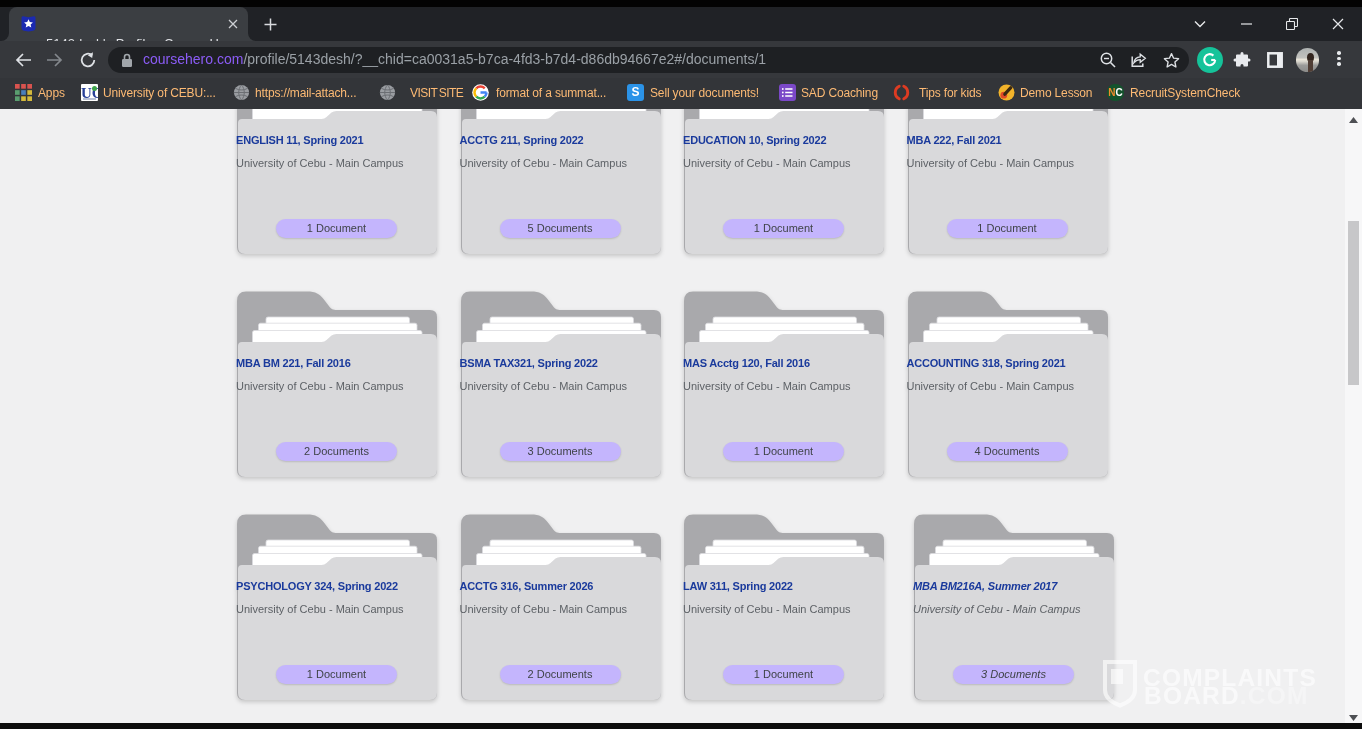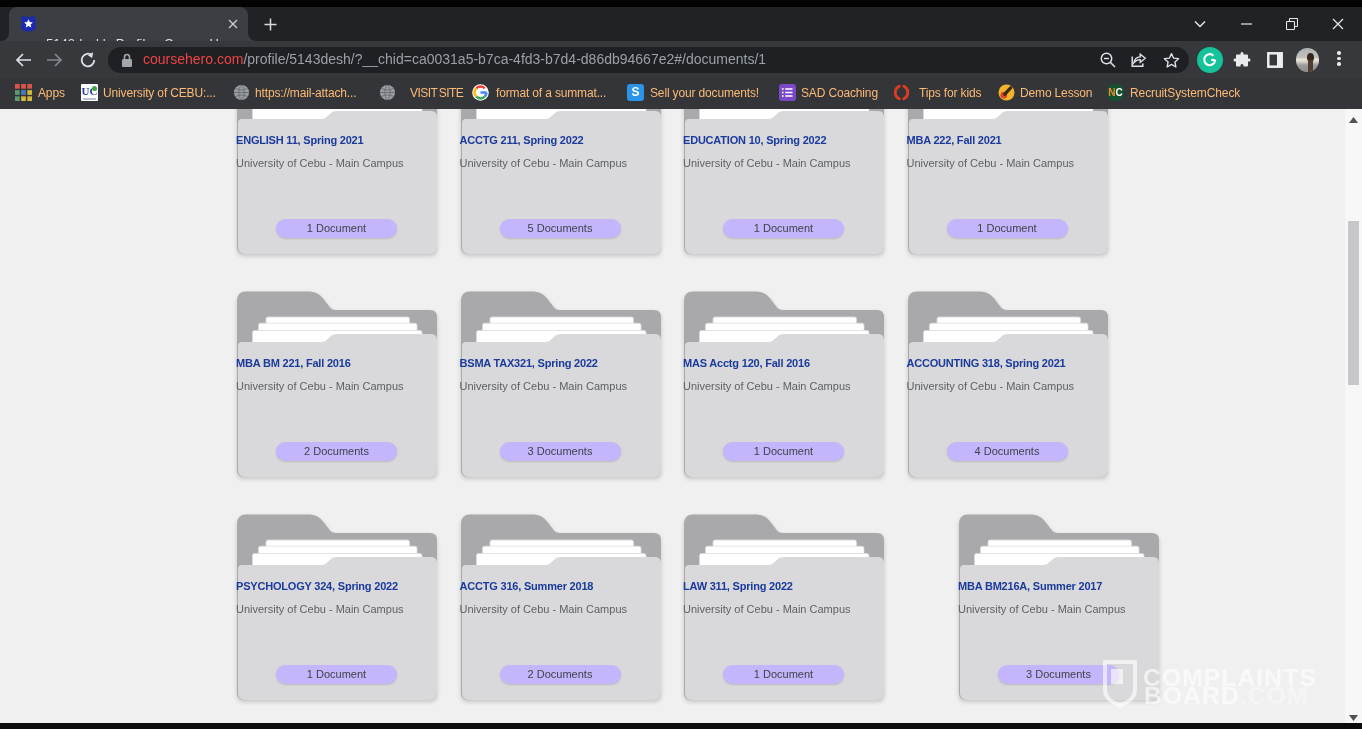--- a/index.html
+++ b/index.html
@@ -80,21 +80,21 @@
 </svg>
 <svg class="abs" style="left:79px; top:51px;" width="18" height="18" viewBox="0 0 18 18">
   <path d="M15.3 9 A6.3 6.3 0 1 1 13.2 4.3" fill="none" stroke="#dee1e5" stroke-width="1.8"></path>
   <path d="M13.6 1.1 L13.6 7 L8.9 5 Z" fill="#dee1e5" transform="rotate(8 13.6 4)"></path>
 </svg>
 <div class="abs" id="omnibox"></div>
 <svg class="abs" style="left:121px; top:52.5px;" width="12" height="15" viewBox="0 0 12 15">
   <rect x="1" y="6" width="10" height="8" rx="1.2" fill="#a1a6ab"></rect>
   <path d="M3.5 6 V4 Q3.5 1.5 6 1.5 Q8.5 1.5 8.5 4 V6" fill="none" stroke="#a1a6ab" stroke-width="1.6"></path>
 </svg>
-<div class="abs url" style="left:143px;"><span style="color:#ef4444;">coursehero.com</span><span style="color:#9aa0a6;">/profile/5143desh/?__chid=ca0031a5-b7ca-4fd3-b7d4-d86db94667e2#/documents/1</span></div>
+<div class="abs url" style="left:143px;"><span style="color:#8b5cf6;">coursehero.com</span><span style="color:#9aa0a6;">/profile/5143desh/?__chid=ca0031a5-b7ca-4fd3-b7d4-d86db94667e2#/documents/1</span></div>
 
 <svg class="abs" style="left:1099px; top:51px;" width="18" height="18" viewBox="0 0 18 18">
   <circle cx="7.5" cy="7.5" r="5.2" fill="none" stroke="#dee1e5" stroke-width="1.5"></circle>
   <path d="M11.5 11.5 L16 16" stroke="#dee1e5" stroke-width="1.6"></path>
   <path d="M5 7.5 H10" stroke="#dee1e5" stroke-width="1.4"></path>
 </svg>
 <svg class="abs" style="left:1130px; top:51px;" width="18" height="18" viewBox="0 0 18 18">
   <path d="M2.2 5.5 V15.2 H12.8 V12.5" fill="none" stroke="#dee1e5" stroke-width="1.5"></path>
   <path d="M3.8 11.8 Q4.8 6.2 10.2 5.9 L10.2 3.2 L15.3 7.3 L10.2 11.4 L10.2 8.6 Q6.5 8.6 3.8 11.8 Z" fill="none" stroke="#dee1e5" stroke-width="1.35"></path>
 </svg>
@@ -132,21 +132,21 @@
     <rect x="11.6" y="0" width="4.4" height="4.4" fill="#d9534f"></rect>
   <rect x="0" y="5.8" width="4.4" height="4.4" fill="#5a9e6f"></rect>
     <rect x="5.8" y="5.8" width="4.4" height="4.4" fill="#4a7ebb"></rect>
     <rect x="11.6" y="5.8" width="4.4" height="4.4" fill="#d4b93c"></rect>
   <rect x="0" y="11.6" width="4.4" height="4.4" fill="#5a9e6f"></rect>
     <rect x="5.8" y="11.6" width="4.4" height="4.4" fill="#d4b93c"></rect>
     <rect x="11.6" y="11.6" width="4.4" height="4.4" fill="#d4b93c"></rect>
 </svg>
 <div class="bm" style="left:38px;">Apps</div>
 <div class="bmicon" style="left:81px; background:#fff; border-radius:1px; overflow:hidden;">
-  <div style="position:absolute; left:0; top:1px; width:17px; text-align:center; font-family:'Liberation Serif',serif; font-size:11px; font-weight:bold; color:#274098;">UC</div>
+  <div style="position:absolute; left:0; top:1px; width:17px; text-align:center; font-family:'Liberation Serif',serif; font-size:15px; font-weight:bold; color:#274098;">UC</div>
   <div style="position:absolute; right:1.5px; top:2px; width:5px; height:5px; border-radius:50%; background:#3fa54b;"></div>
   <div style="position:absolute; left:2px; bottom:1.5px; width:13px; height:1.5px; background:#b9c2d6;"></div>
 </div>
 <div class="bm" style="left:103px;">University of CEBU:...</div>
 <svg class="bmicon" style="left:233px;" width="17" height="17" viewBox="0 0 17 17">
   <circle cx="8.5" cy="8.5" r="7.6" fill="#9a9da2"></circle>
   <path d="M1 8.5 H16 M8.5 1 C4.8 4.8 4.8 12.2 8.5 16 C12.2 12.2 12.2 4.8 8.5 1" stroke="#6b6e73" stroke-width="1" fill="none"></path>
   <path d="M2.6 4.3 C6 6.5 11 6.5 14.4 4.3 M2.6 12.7 C6 10.5 11 10.5 14.4 12.7" stroke="#6b6e73" stroke-width="1" fill="none"></path>
 </svg>
 <div class="bm" style="left:255px;">https://mail-attach...</div>
@@ -325,39 +325,39 @@
       <div class="card" style="left:459.5px; top:404.5px;">
 <svg width="201" height="186" viewBox="0 0 201 186">
   <path d="M1 179 L1 10 Q1 0.5 10 0.5 L71 0.5 C80 0.5 83.5 3 87.5 8 L92.5 14.5 C95 18.3 97 19 101 19 L194 19 Q201 19 201 26 L201 179 Q201 186 194 186 L8 186 Q1 186 1 179 Z" fill="#a9a9ac"></path>
   <g>
     <rect x="30" y="26" width="143.5" height="34" rx="2" fill="#ffffff" stroke="#dbdbde" stroke-width="0.8"></rect>
     <rect x="22.5" y="32.2" width="158.5" height="34" rx="2" fill="#ffffff" stroke="#dbdbde" stroke-width="0.8"></rect>
     <rect x="16.5" y="39.5" width="169.5" height="34" rx="2" fill="#ffffff" stroke="#dbdbde" stroke-width="0.8"></rect>
   </g>
   <path d="M2 55 Q2 51 6 51 L85.5 51 Q88.5 51 90.5 49 L95.5 44.6 Q97.5 43 100.5 43 L195 43 Q201 43 201 49 L201 179 Q201 186 194 186 L9 186 Q2 186 2 179 Z" fill="#d9d9db"></path>
 </svg>
-    <div class="t">ACCTG 316, Summer 2018</div>
+    <div class="t">ACCTG 316, Summer 2026</div>
     <div class="s">University of Cebu - Main Campus</div>
     <div class="pill">2 Documents</div>
   </div>
       <div class="card" style="left:683px; top:404.5px;">
 <svg width="201" height="186" viewBox="0 0 201 186">
   <path d="M1 179 L1 10 Q1 0.5 10 0.5 L71 0.5 C80 0.5 83.5 3 87.5 8 L92.5 14.5 C95 18.3 97 19 101 19 L194 19 Q201 19 201 26 L201 179 Q201 186 194 186 L8 186 Q1 186 1 179 Z" fill="#a9a9ac"></path>
   <g>
     <rect x="30" y="26" width="143.5" height="34" rx="2" fill="#ffffff" stroke="#dbdbde" stroke-width="0.8"></rect>
     <rect x="22.5" y="32.2" width="158.5" height="34" rx="2" fill="#ffffff" stroke="#dbdbde" stroke-width="0.8"></rect>
     <rect x="16.5" y="39.5" width="169.5" height="34" rx="2" fill="#ffffff" stroke="#dbdbde" stroke-width="0.8"></rect>
   </g>
   <path d="M2 55 Q2 51 6 51 L85.5 51 Q88.5 51 90.5 49 L95.5 44.6 Q97.5 43 100.5 43 L195 43 Q201 43 201 49 L201 179 Q201 186 194 186 L9 186 Q2 186 2 179 Z" fill="#d9d9db"></path>
 </svg>
     <div class="t">LAW 311, Spring 2022</div>
     <div class="s">University of Cebu - Main Campus</div>
     <div class="pill">1 Document</div>
   </div>
-      <div class="card" style="left:958px; top:404.5px;">
+      <div class="card" style="left:913px; top:404.5px;font-style:italic;">
 <svg width="201" height="186" viewBox="0 0 201 186">
   <path d="M1 179 L1 10 Q1 0.5 10 0.5 L71 0.5 C80 0.5 83.5 3 87.5 8 L92.5 14.5 C95 18.3 97 19 101 19 L194 19 Q201 19 201 26 L201 179 Q201 186 194 186 L8 186 Q1 186 1 179 Z" fill="#a9a9ac"></path>
   <g>
     <rect x="30" y="26" width="143.5" height="34" rx="2" fill="#ffffff" stroke="#dbdbde" stroke-width="0.8"></rect>
     <rect x="22.5" y="32.2" width="158.5" height="34" rx="2" fill="#ffffff" stroke="#dbdbde" stroke-width="0.8"></rect>
     <rect x="16.5" y="39.5" width="169.5" height="34" rx="2" fill="#ffffff" stroke="#dbdbde" stroke-width="0.8"></rect>
   </g>
   <path d="M2 55 Q2 51 6 51 L85.5 51 Q88.5 51 90.5 49 L95.5 44.6 Q97.5 43 100.5 43 L195 43 Q201 43 201 49 L201 179 Q201 186 194 186 L9 186 Q2 186 2 179 Z" fill="#d9d9db"></path>
 </svg>
     <div class="t">MBA BM216A, Summer 2017</div>

